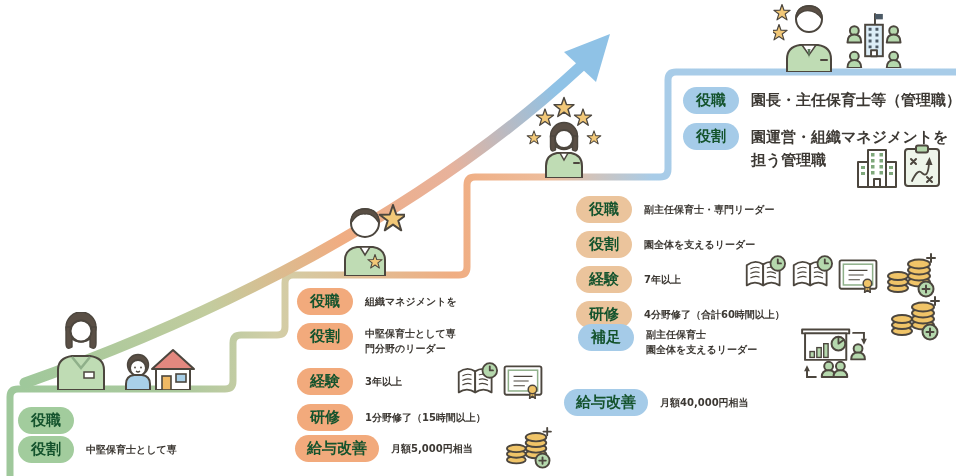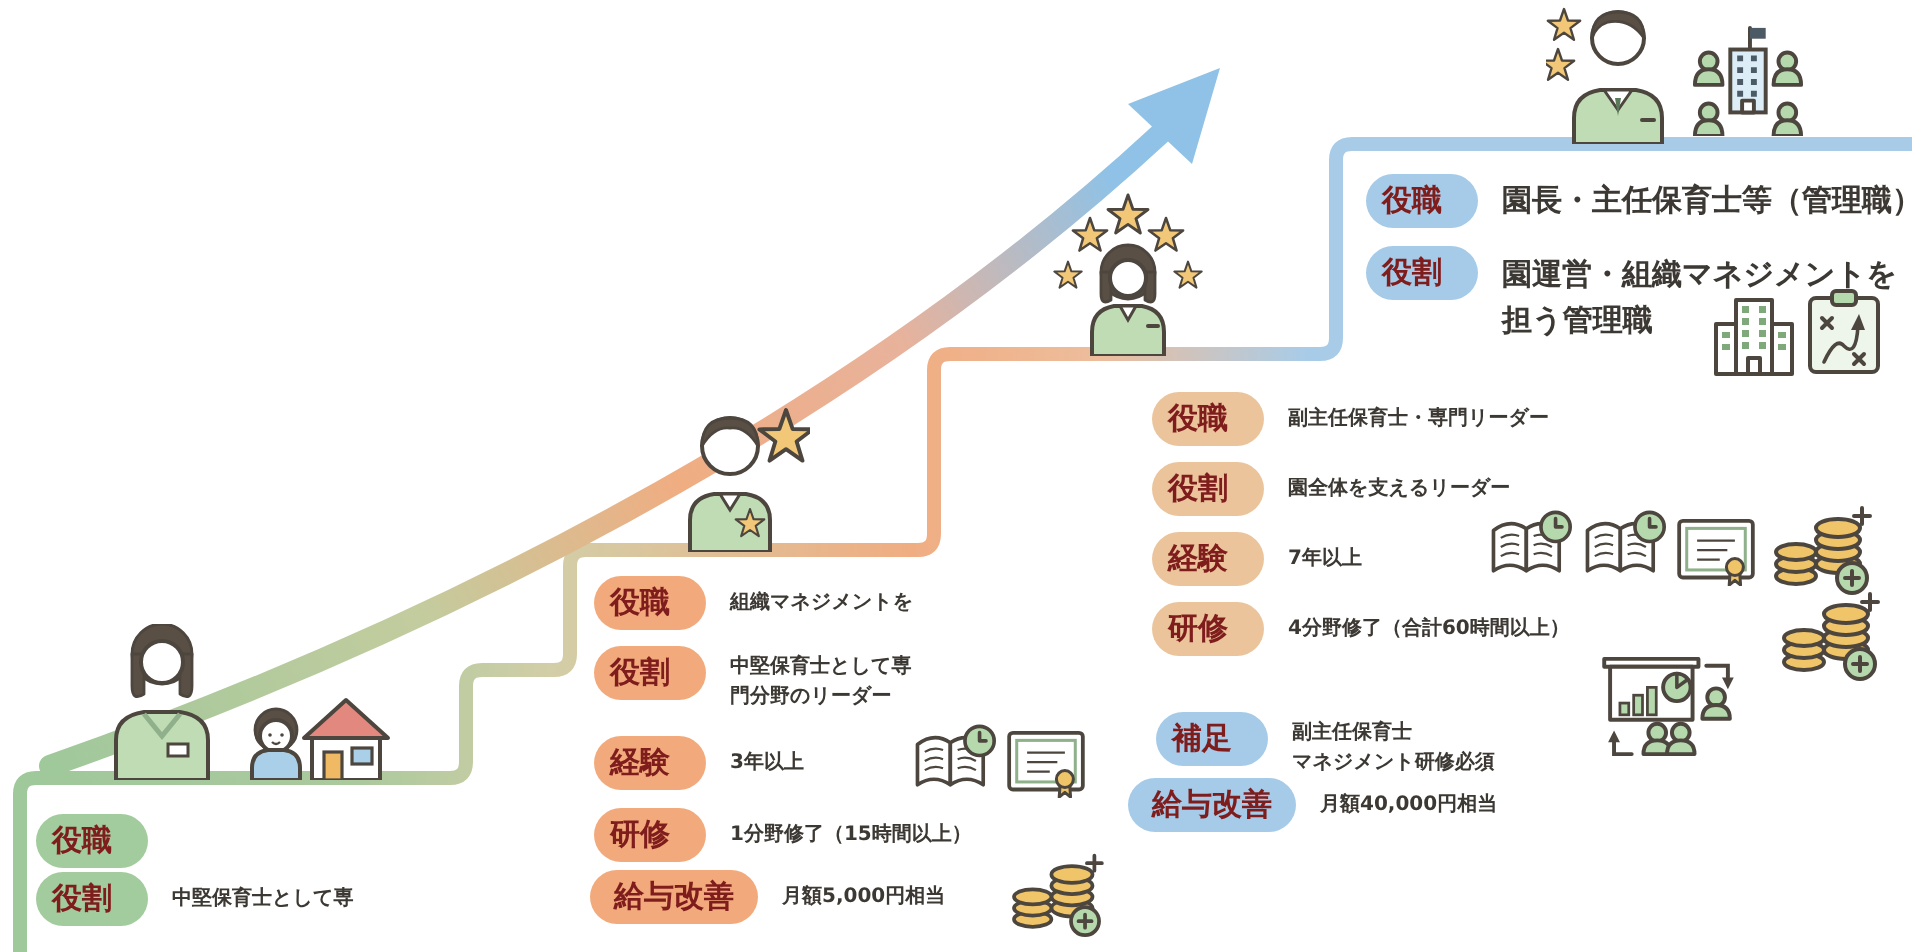--- a/index.html
+++ b/index.html
@@ -4,22 +4,22 @@
 <style>
   html,body{margin:0;padding:0;background:#fff;}
   #canvas{
     position:relative;width:956px;height:476px;overflow:hidden;background:#fff;
     font-family:"DejaVu Sans","Liberation Sans",sans-serif;
   }
   .layer{position:absolute;left:0;top:0;width:956px;height:476px;}
   .row{position:absolute;display:flex;align-items:flex-start;gap:12px;white-space:nowrap;}
   .pill{
     display:inline-block;box-sizing:border-box;min-width:56px;padding:3px 8px;
-    border-radius:999px;text-align:left;font-size:15px;font-weight:bold;
-    color:#7f1d1d;line-height:21px;flex:none;
+    border-radius:999px;text-align:center;font-size:15px;font-weight:bold;
+    color:#14532d;line-height:21px;flex:none;
   }
   .pill.wide{min-width:84px;padding:3px 12px;}
   .p-green{background:var(--pill-green);}
   .p-orange{background:var(--pill-orange);}
   .p-tan{background:var(--pill-tan);}
   .p-blue{background:var(--pill-blue);}
   .val{font-size:10px;font-weight:bold;color:var(--text);line-height:27px;}
   .val.ml{white-space:pre-line;line-height:1.5;padding-top:3px;}
   .val.sm{font-size:15px;}
   .ico{position:absolute;}
@@ -306,24 +306,24 @@
     <span class="val">園全体を支えるリーダー</span>
   </div>
   <div class="row" style="left:576px;top:266px">
     <span class="pill p-tan">経験</span>
     <span class="val">7年以上</span>
   </div>
   <div class="row" style="left:576px;top:301px">
     <span class="pill p-tan">研修</span>
     <span class="val">4分野修了（合計60時間以上）</span>
   </div>
-  <div class="row" style="left:578px;top:356px">
+  <div class="row" style="left:578px;top:324px">
     <span class="pill p-blue">補足</span>
     <span class="val ml">副主任保育士
-マネジメント研修必須</span>
+園全体を支えるリーダー</span>
   </div>
   <div class="row" style="left:564px;top:389px">
     <span class="pill p-blue wide">給与改善</span>
     <span class="val">月額40,000円相当</span>
   </div>
 
   <div class="row" style="left:683px;top:87px">
     <span class="pill p-blue">役職</span>
     <span class="val sm">園長・主任保育士等（管理職）</span>
   </div>

